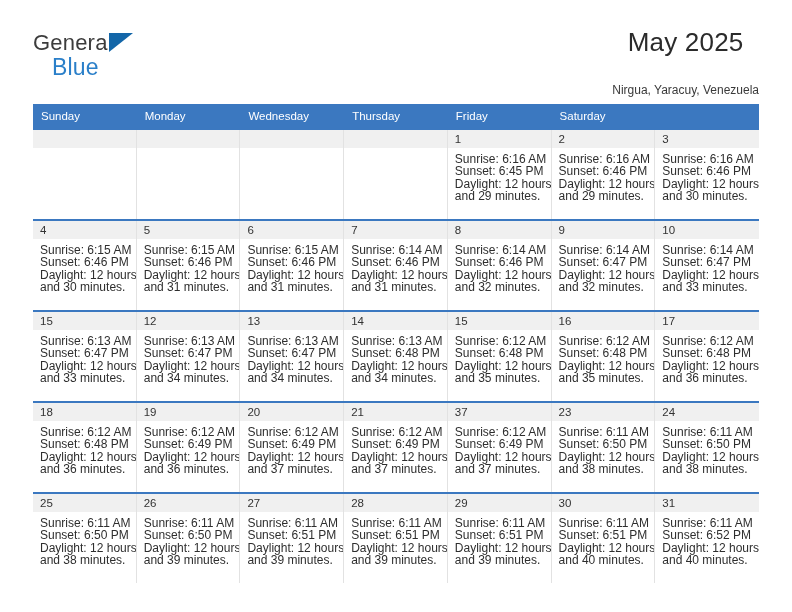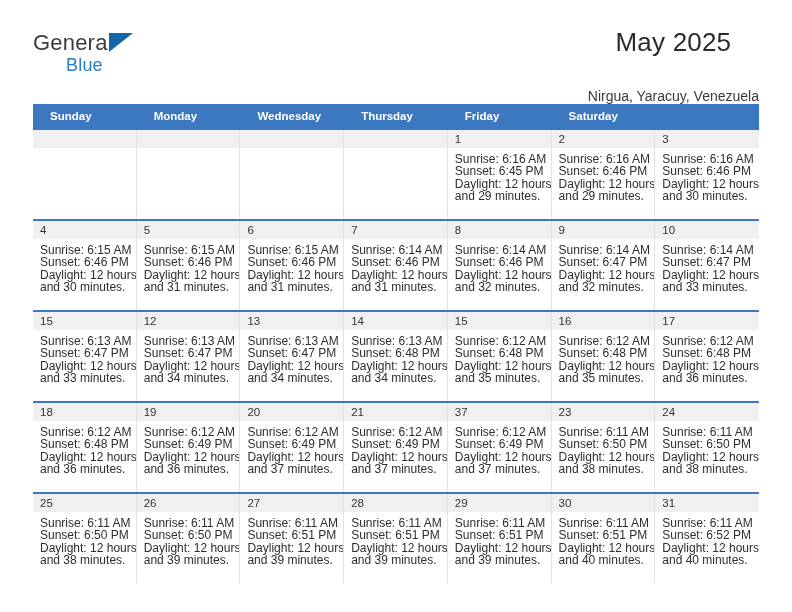--- a/index.html
+++ b/index.html
@@ -41,22 +41,22 @@
   }
   .brand-general {
     font-size: 22px;
     color: #3c3c3c;
     letter-spacing: 0.2px;
     font-family: "Liberation Sans", sans-serif;
   }
   .brand-blue {
     display: block;
     margin-top: 2px;
-    margin-left: 33px;
-    font-size: 18px;
+    margin-left: 19px;
+    font-size: 23px;
     color: #2a7fc9;
     letter-spacing: 0.2px;
   }
   .brand-triangle {
     position: absolute;
     left: 76px;
     top: 9px;
     width: 0;
     height: 0;
     border-top: 19px solid #1366a8;
@@ -68,45 +68,44 @@
   }
   .cal-title {
     font-size: 26px;
     color: #2b2b2b;
     font-weight: normal;
     margin: 0;
     line-height: 32px;
     letter-spacing: 0.2px;
   }
   .cal-subtitle {
-    font-size: 14px;
+    font-size: 12px;
     color: #3a3a3a;
-    margin: 30px 0 0 0;
+    margin: 24px 0 0 0;
     line-height: 16px;
   }
 
   
   .calendar {
     position: absolute;
     left: 33px;
     top: 104px;
     width: 726px;
   }
   .weekday-row {
     display: grid;
     grid-template-columns: repeat(7, 1fr);
     background: #3b78c0;
   }
   .weekday {
     color: #ffffff;
     font-size: 11.5px;
-    padding: 5px 0 5px 17px;
+    padding: 5px 0 5px 8px;
     line-height: 14px;
     white-space: nowrap;
-    font-weight: bold;
   }
   .week-row {
     display: grid;
     grid-template-columns: repeat(7, 1fr);
     border-top: 2px solid #3b78c0;
   }
   .day-cell {
     height: 89px;
     border-right: 1px solid #e2e2e2;
     background: #ffffff;

